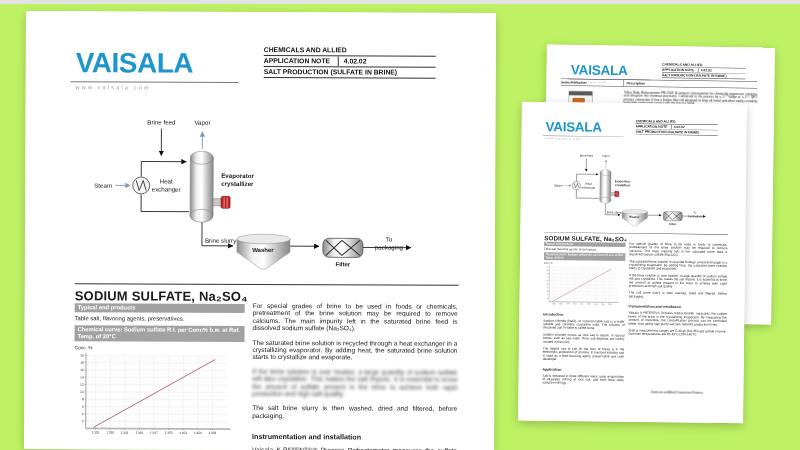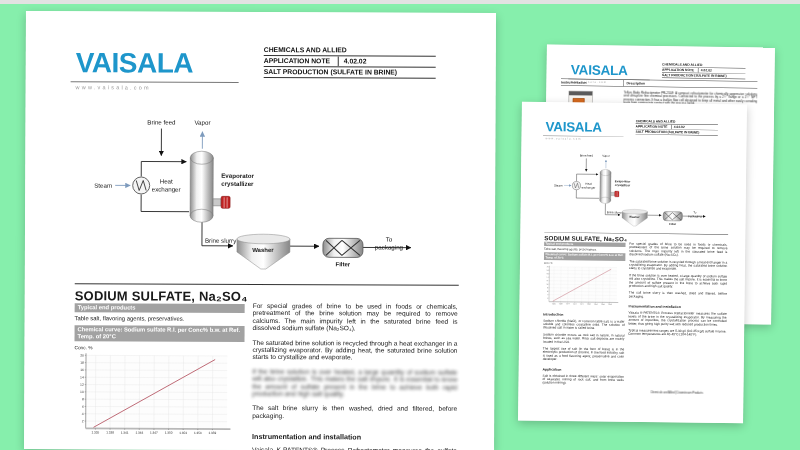--- a/index.html
+++ b/index.html
@@ -1,16 +1,16 @@
 <!DOCTYPE html>
 <html><head>
 <meta charset="utf-8">
 <style>
   html,body{margin:0;padding:0;background:#fafafa;}
-  .stage{position:relative;width:800px;height:450px;background:#86efac;overflow:hidden;
+  .stage{position:relative;width:800px;height:450px;background:#bef264;overflow:hidden;
          font-family:"Liberation Sans","DejaVu Sans",sans-serif;color:#1a1a1a;}
   .topstrip{position:absolute;left:0;top:0;width:800px;height:4px;background:#e2e2e2;}
   .doc-wrap{position:absolute;background:#fff;box-shadow:0 3px 10px rgba(0,0,0,0.22);overflow:hidden;}
   .dw-main {left:25px;top:12px;width:470px;height:438px;transform:rotate(0.25deg);z-index:3;}
   .dw-back {left:545px;top:46px;width:228px;height:277px;transform:rotate(0.8deg);z-index:1;}
   .dw-front{left:520px;top:103px;width:225px;height:319px;transform:rotate(0.7deg);z-index:2;}
   .page{position:relative;width:470px;background:#fff;}
   .pg-full{height:666px;}
   .pg-back{height:571px;}
   .dw-back  .page{transform:scale(0.485);transform-origin:0 0;}

